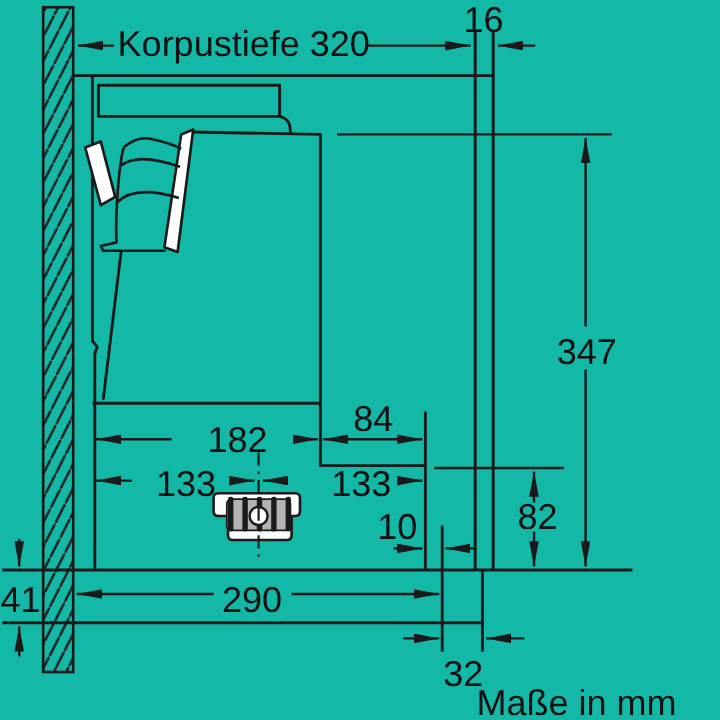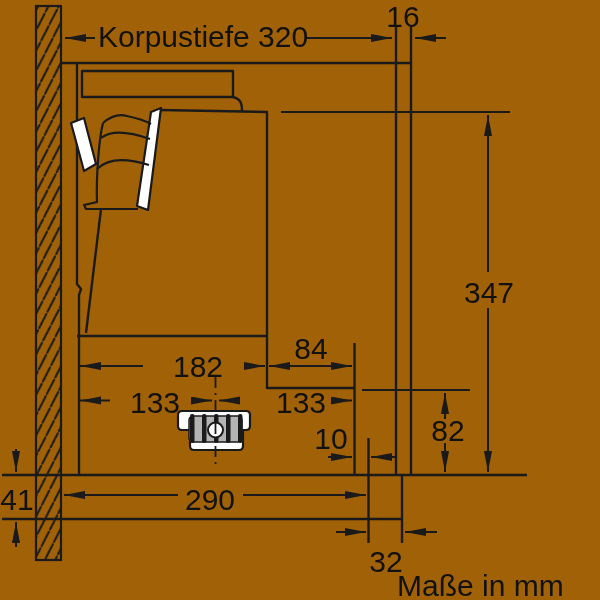--- a/index.html
+++ b/index.html
@@ -1,16 +1,16 @@
 <!DOCTYPE html>
 <html><head>
 <meta charset="utf-8">
 <style>
   html,body{margin:0;padding:0;background:#ffffff;}
-  #stage{width:600px;height:600px;background:#a16207;position:relative;overflow:hidden;}
+  #stage{width:600px;height:600px;background:#14b8a6;position:relative;overflow:hidden;}
   svg{display:block;}
   text{font-family:"Liberation Sans","DejaVu Sans",sans-serif;fill:#111111;}
   .dimtext{font-size:30px;}
 </style>
 </head>
 <body>
 
 <div id="stage">
 <svg width="600" height="600" viewBox="0 0 600 600">
   <defs>

